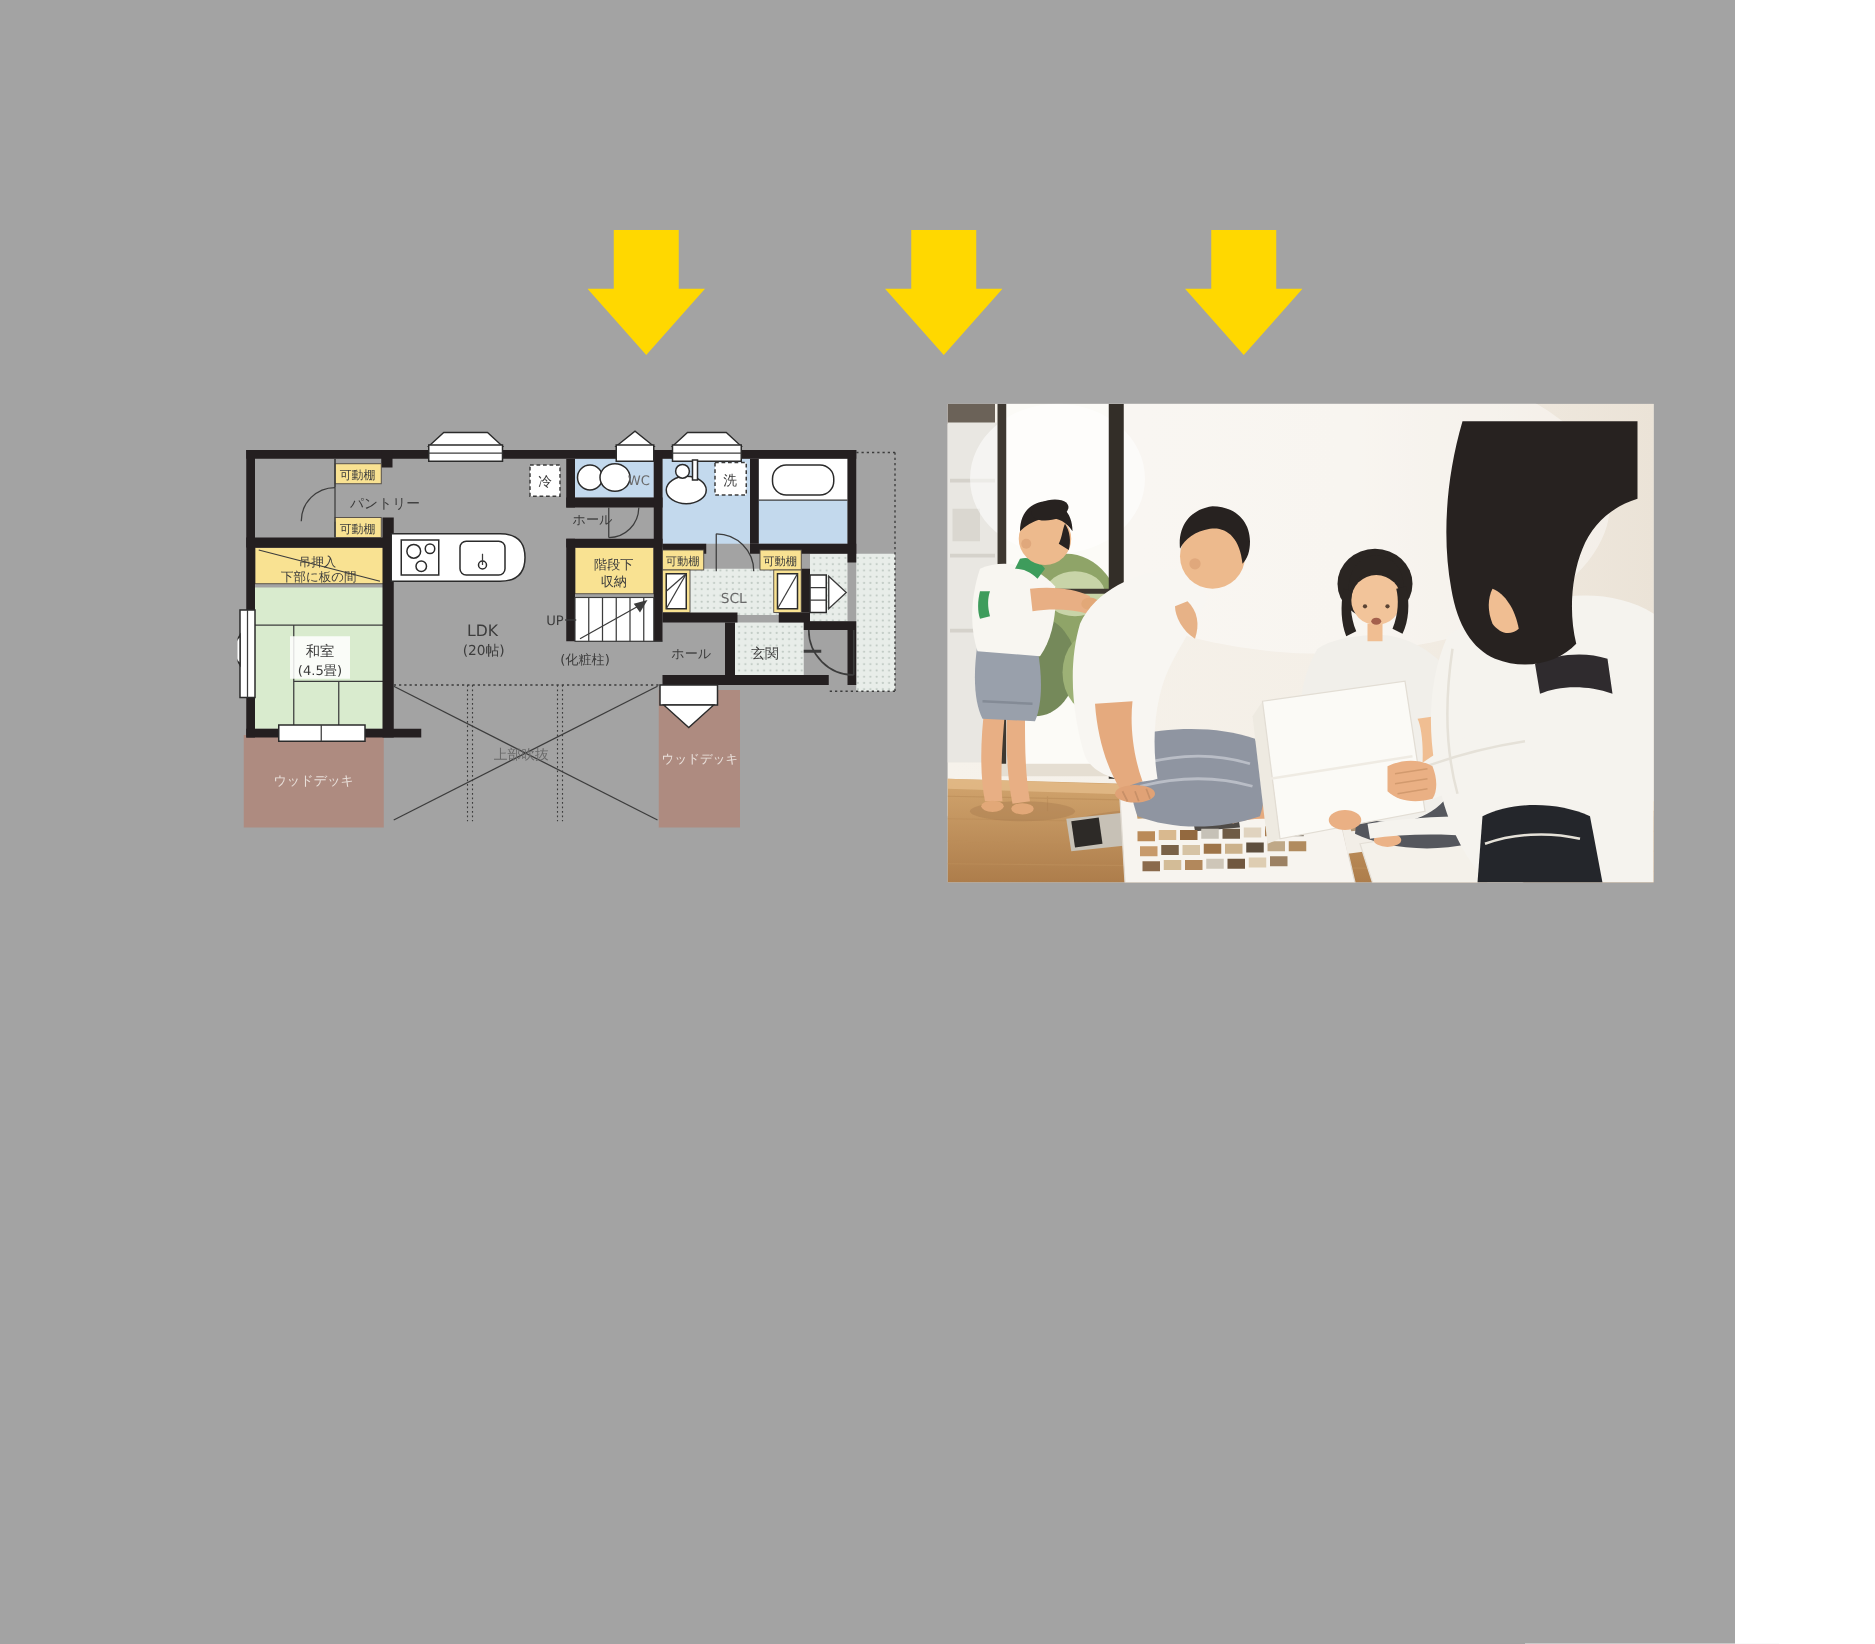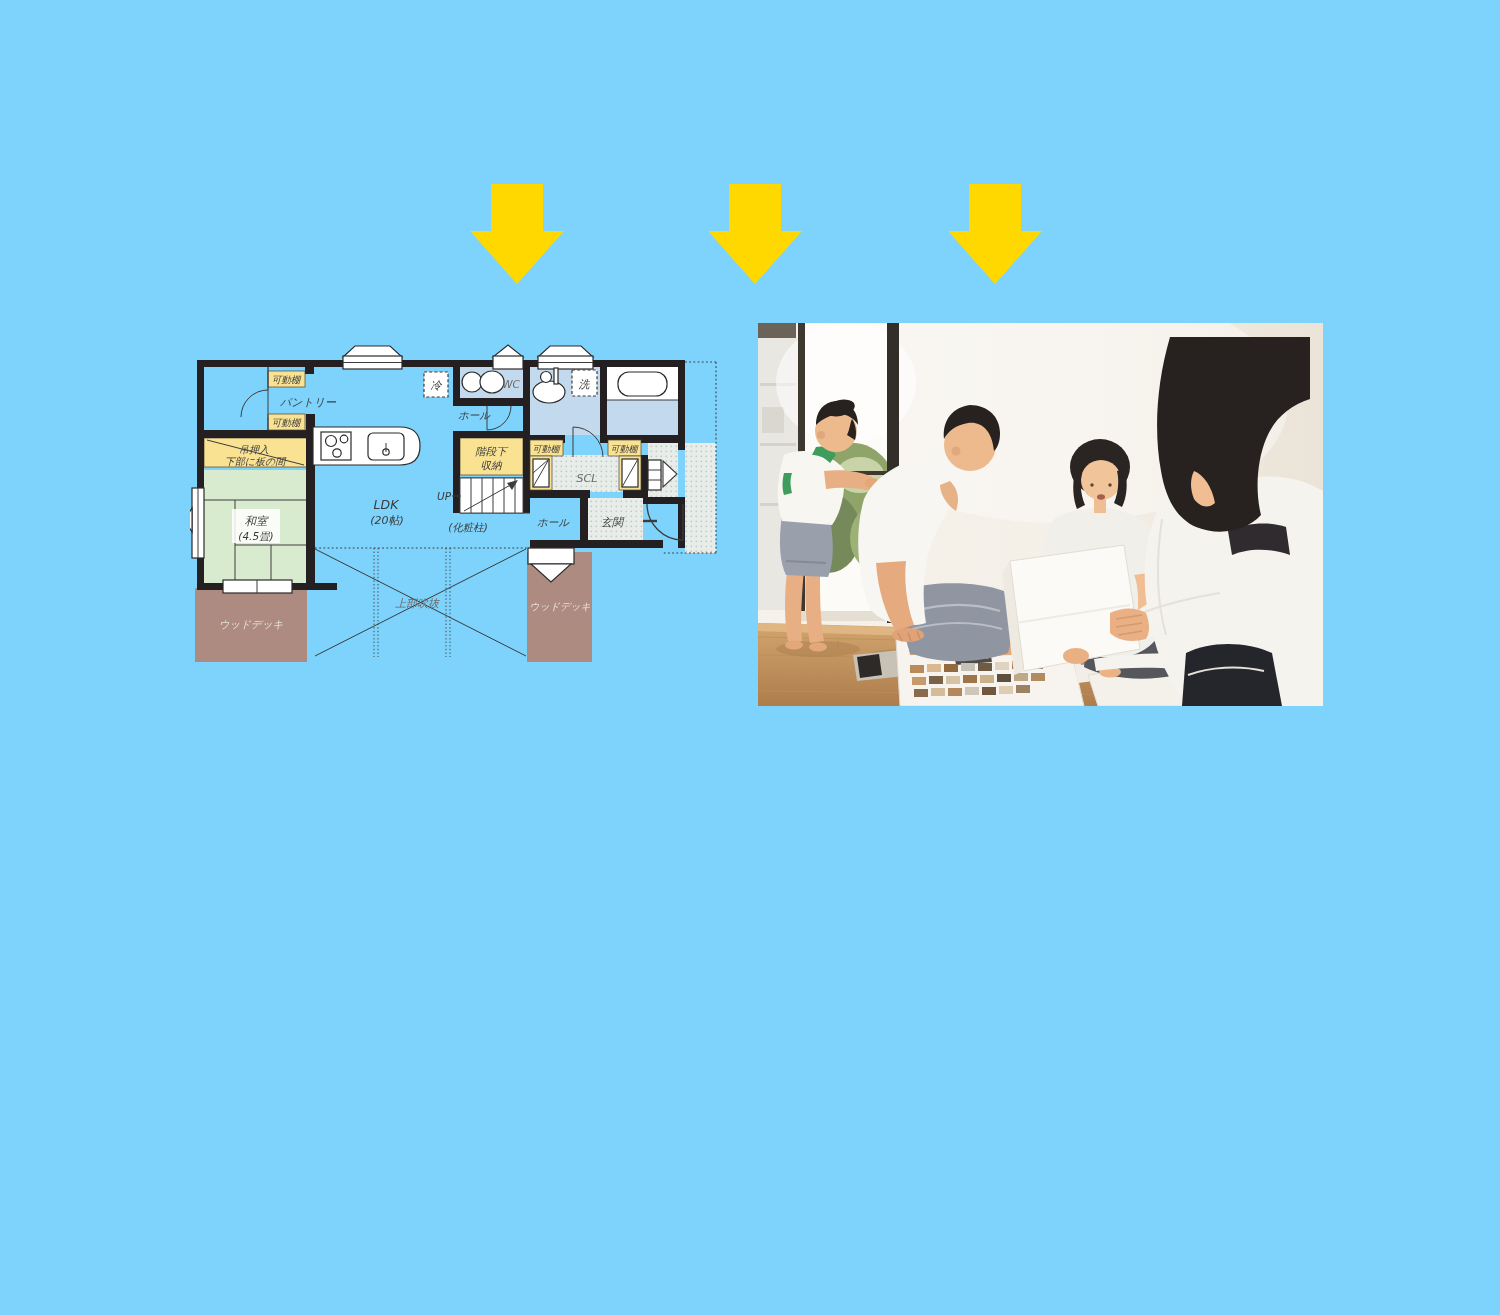--- a/index.html
+++ b/index.html
@@ -1,17 +1,17 @@
 <!DOCTYPE html>
 <html style="--arrow: #FFD800; --wall: #241F20; --shelf: #F9E292; --tatami: #D9EBCE; --wet: #C3D9ED; --deck: #AE8B80; --ptext: #3C3C3C;"><head>
 <meta charset="utf-8">
 <style>
   html,body{margin:0;padding:0;background:#ffffff;}
-  .page{position:relative;width:1500px;height:1315px;background:#7dd3fc;overflow:hidden;
-        font-family:"DejaVu Sans",sans-serif;font-style:italic;}
+  .page{position:relative;width:1388px;height:1315px;background:#a3a3a3;overflow:hidden;
+        font-family:"DejaVu Sans",sans-serif;}
   .abs{position:absolute;}
   .arrowpoly{fill:var(--arrow,#FFD800);}
   
   .wall{fill:var(--wall,#241F20);}
   .yellow{fill:var(--shelf,#F9E292);stroke:#4a4440;stroke-width:0.7;}
   .tatami{fill:var(--tatami,#D9EBCE);}
   .wet{fill:var(--wet,#C3D9ED);}
   .deck{fill:var(--deck,#AE8B80);}
   .thin{stroke:#3C3C3C;stroke-width:1;fill:none;}
   .thin2{stroke:#3C3C3C;stroke-width:1.3;fill:none;}

